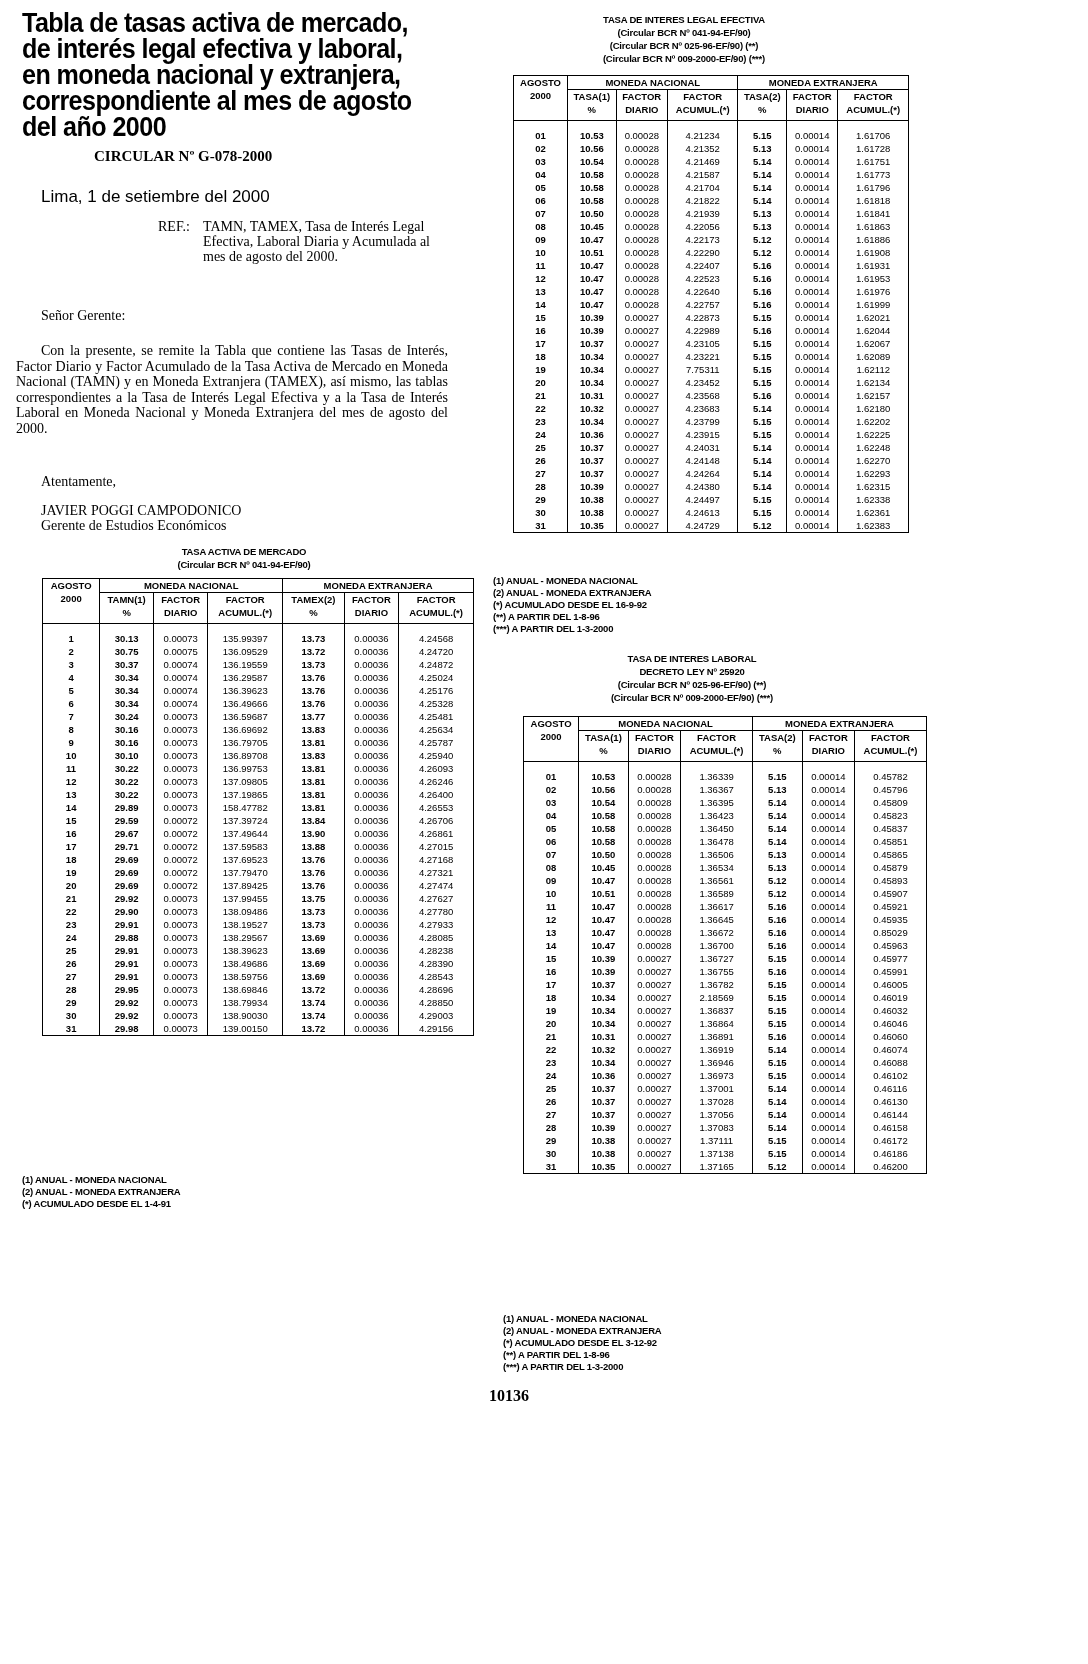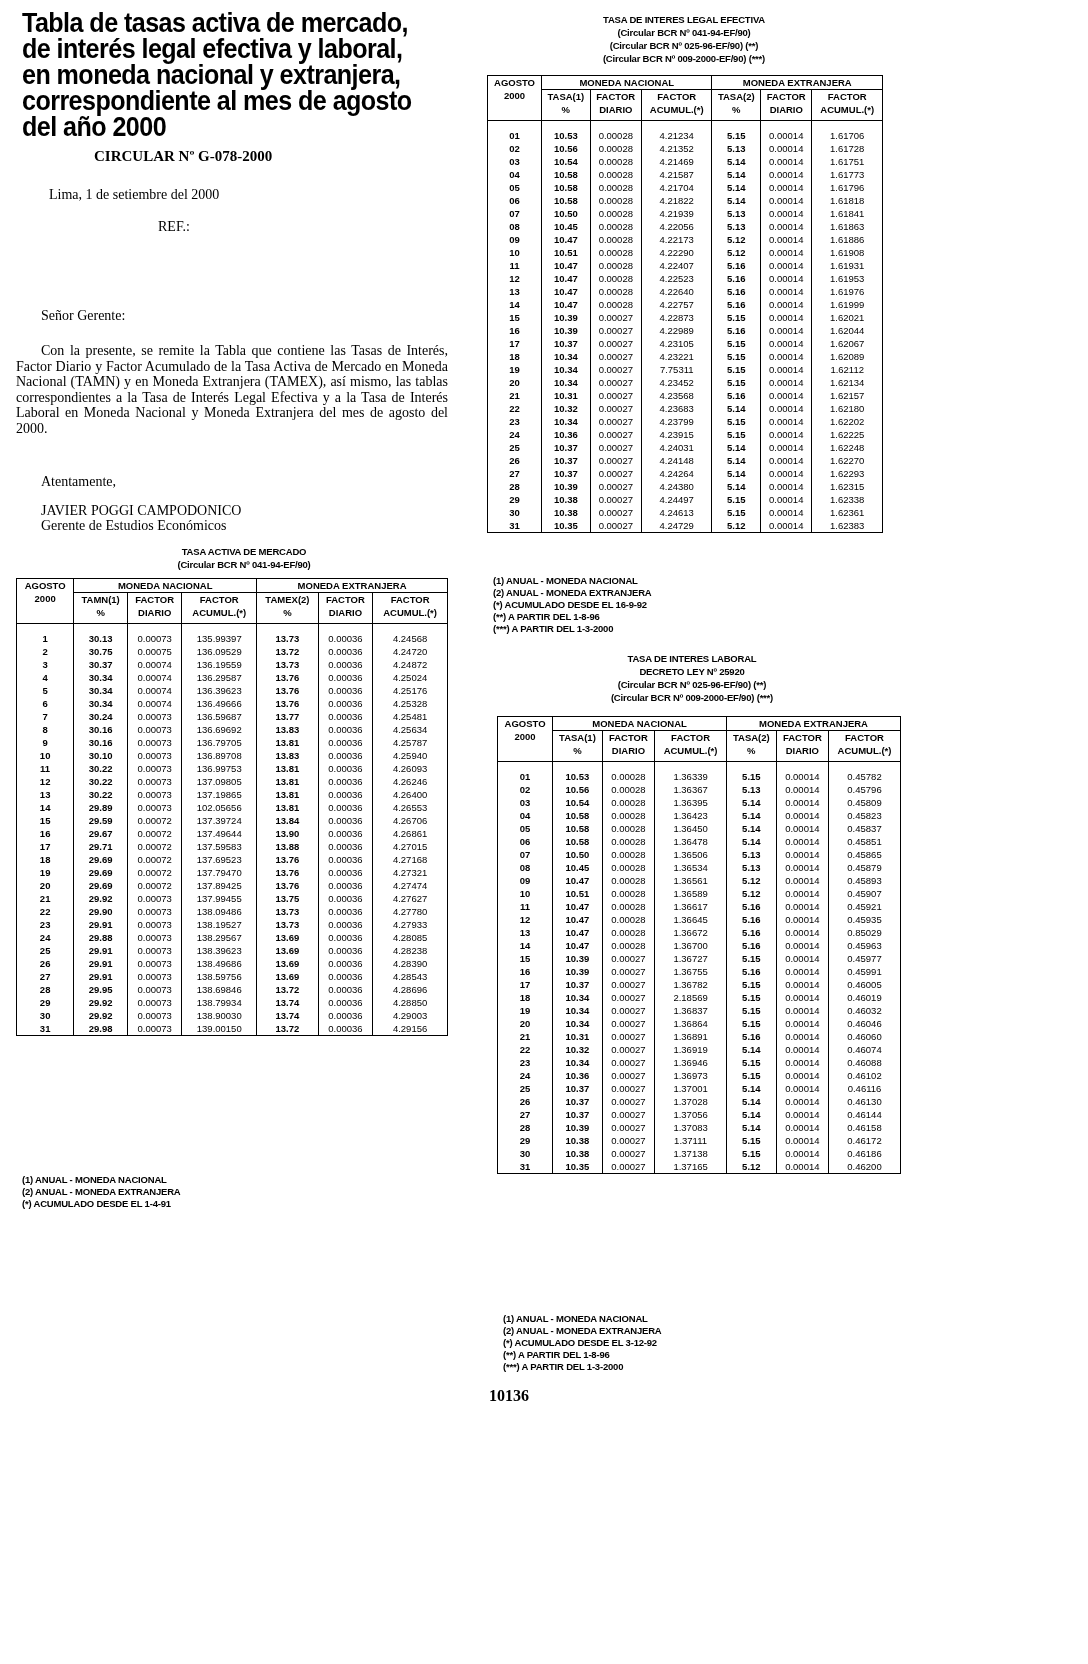--- a/index.html
+++ b/index.html
@@ -1,44 +1,45 @@
 <!DOCTYPE html>
 <html><head>
 <meta charset="utf-8">
 <style>
   html, body { margin: 0; padding: 0; background: #ffffff; }
   body { width: 1088px; height: 1664px; position: relative; overflow: hidden; color: #000; }
   .headline { position: absolute; left: 22px; top: 10px; width: 425px; font-family: "Liberation Sans", sans-serif; font-weight: bold; font-size: 27px; line-height: 26px; letter-spacing: -0.6px; transform: scaleX(0.93); transform-origin: left top; }
   .circular { position: absolute; left: 94px; top: 148px; font-size: 15px; font-weight: bold; font-family: "Liberation Serif", serif; }
-  .lima { position: absolute; left: 41px; top: 187px; font-size: 14px; font-family: Liberation Serif, serif; margin-left: 8px; }
+  .lima { position: absolute; left: 41px; top: 187px; font-size: 17px; font-family: Liberation Sans, sans-serif; }
   .ref { position: absolute; left: 158px; top: 219px; width: 290px; font-size: 14px; line-height: 15px; font-family: "Liberation Serif", serif; display: flex; }
   .ref .lbl { width: 45px; flex: none; }
   .ref .txt { flex: 1; }
   .salute { position: absolute; left: 41px; top: 308px; font-size: 14px; font-family: "Liberation Serif", serif; }
   .body-p { position: absolute; left: 16px; top: 343px; width: 432px; font-size: 14px; line-height: 15.5px; font-family: "Liberation Serif", serif; text-indent: 25px; text-align: justify; }
   .closing { position: absolute; left: 41px; top: 474px; font-size: 14px; font-family: "Liberation Serif", serif; }
   .signer { position: absolute; left: 41px; top: 503px; font-size: 14px; line-height: 15px; font-family: "Liberation Serif", serif; }
   .tbl-title { position: absolute; text-align: center; font-family: "Liberation Sans", sans-serif; font-weight: bold; font-size: 9.5px; line-height: 13px; letter-spacing: -0.2px; }
-  table.rates { position: absolute; border-collapse: collapse; font-family: "Liberation Sans", sans-serif; font-size: 9.5px; }
+  table.rates { position: absolute; border-collapse: collapse; font-family: "Liberation Sans", sans-serif; font-size: 9.5px; margin-left: 26px; }
   table.rates th { font-weight: bold; border: 1.5px solid #000; padding: 0; line-height: 13px; text-align: center; }
   table.rates td { border-left: 1.5px solid #000; border-right: 1.5px solid #000; padding: 0; text-align: center; height: 13px; line-height: 13px; }
   table.rates td.b { font-weight: bold; }
   table.rates tr.spacer td { height: 8px; }
   table.rates tbody tr:last-child td { border-bottom: 1.5px solid #000; text-align: center; }
   .notes { position: absolute; font-family: "Liberation Sans", sans-serif; font-weight: bold; font-size: 9.5px; line-height: 12px; letter-spacing: -0.2px; }
   .page-num { position: absolute; left: 489px; top: 1387px; font-family: "Liberation Serif", serif; font-weight: bold; font-size: 16px; }
 </style>
 </head>
 <body>
 
 <div class="headline">Tabla de tasas activa de mercado, de interés legal efectiva y laboral, en moneda nacional y extranjera, correspondiente al mes de agosto del año 2000</div>
 <div class="circular">CIRCULAR Nº G-078-2000</div>
 <div class="lima">Lima, 1 de setiembre del 2000</div>
 <div class="ref">
   <span class="lbl">REF.:</span>
+  <span class="txt">TAMN, TAMEX, Tasa de Interés Legal Efectiva, Laboral Diaria y Acumulada al mes de agosto del 2000.</span>
 </div>
 <div class="salute">Señor Gerente:</div>
 <div class="body-p">Con la presente, se remite la Tabla que contiene las Tasas de Interés, Factor Diario y Factor Acumulado de la Tasa Activa de Mercado en Moneda Nacional (TAMN) y en Moneda Extranjera (TAMEX), así mismo, las tablas correspondientes a la Tasa de Interés Legal Efectiva y a la Tasa de Interés Laboral en Moneda Nacional y Moneda Extranjera del mes de agosto del 2000.</div>
 <div class="closing">Atentamente,</div>
 <div class="signer">
   <div>JAVIER POGGI CAMPODONICO</div>
   <div>Gerente de Estudios Económicos</div>
 </div>
 
 <div class="tbl-title" id="title-0" style="left:40px; top:545px; width:408px;">
@@ -206,21 +207,21 @@
         <td>0.00073</td>
         <td>137.19865</td>
         <td class="b">13.81</td>
         <td>0.00036</td>
         <td>4.26400</td>
       </tr>
       <tr>
         <td class="b">14</td>
         <td class="b">29.89</td>
         <td>0.00073</td>
-        <td>102.05656</td>
+        <td>158.47782</td>
         <td class="b">13.81</td>
         <td>0.00036</td>
         <td>4.26553</td>
       </tr>
       <tr>
         <td class="b">15</td>
         <td class="b">29.59</td>
         <td>0.00072</td>
         <td>137.39724</td>
         <td class="b">13.84</td>

